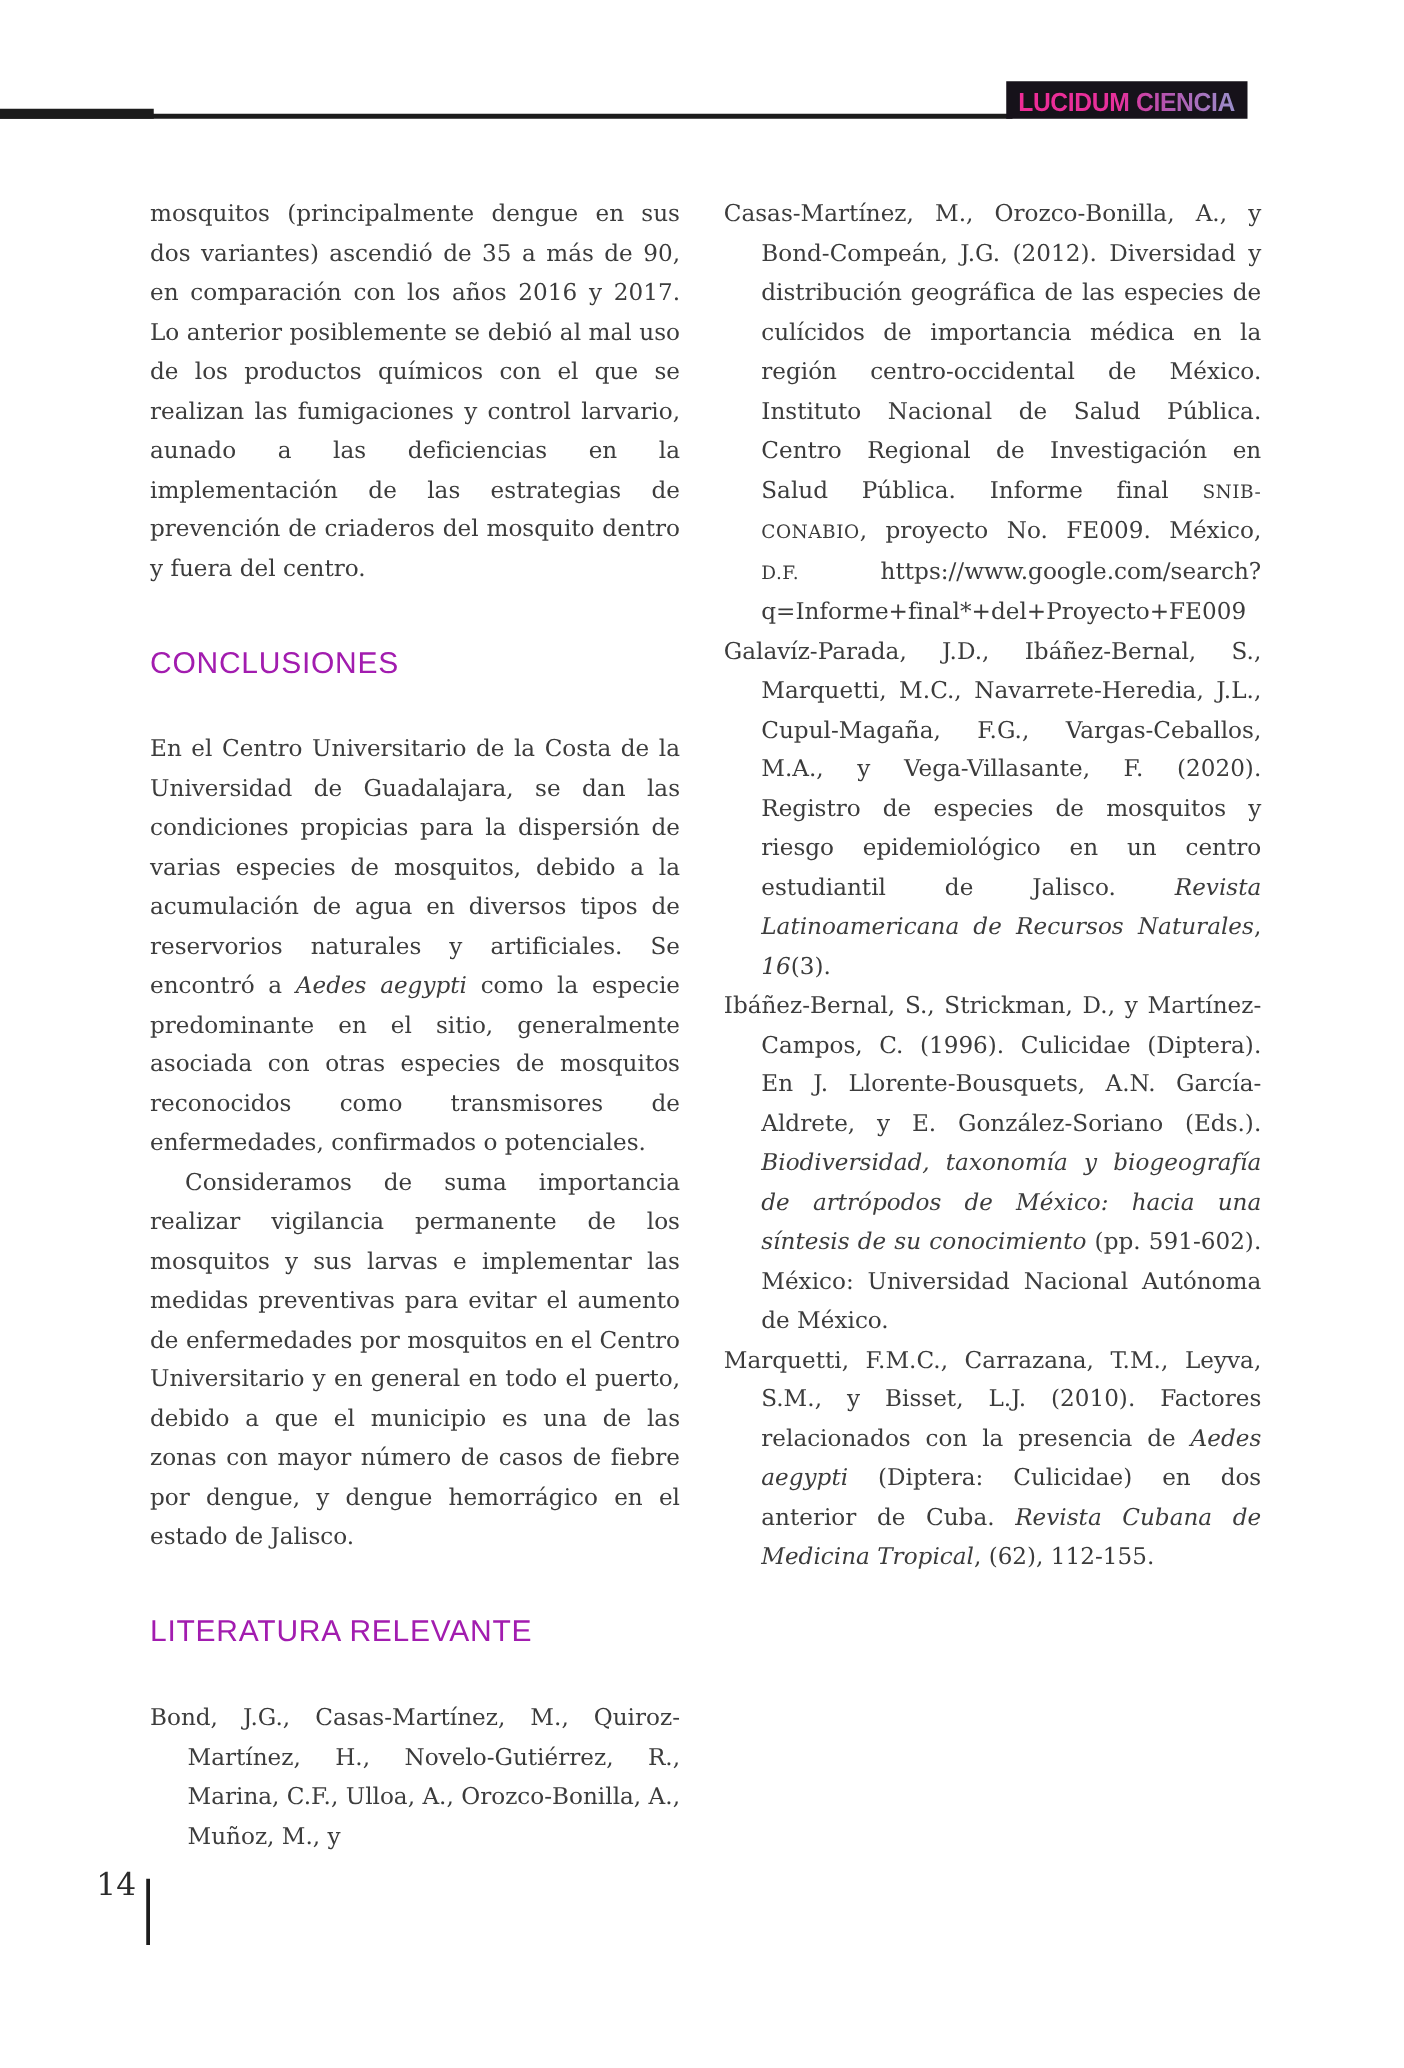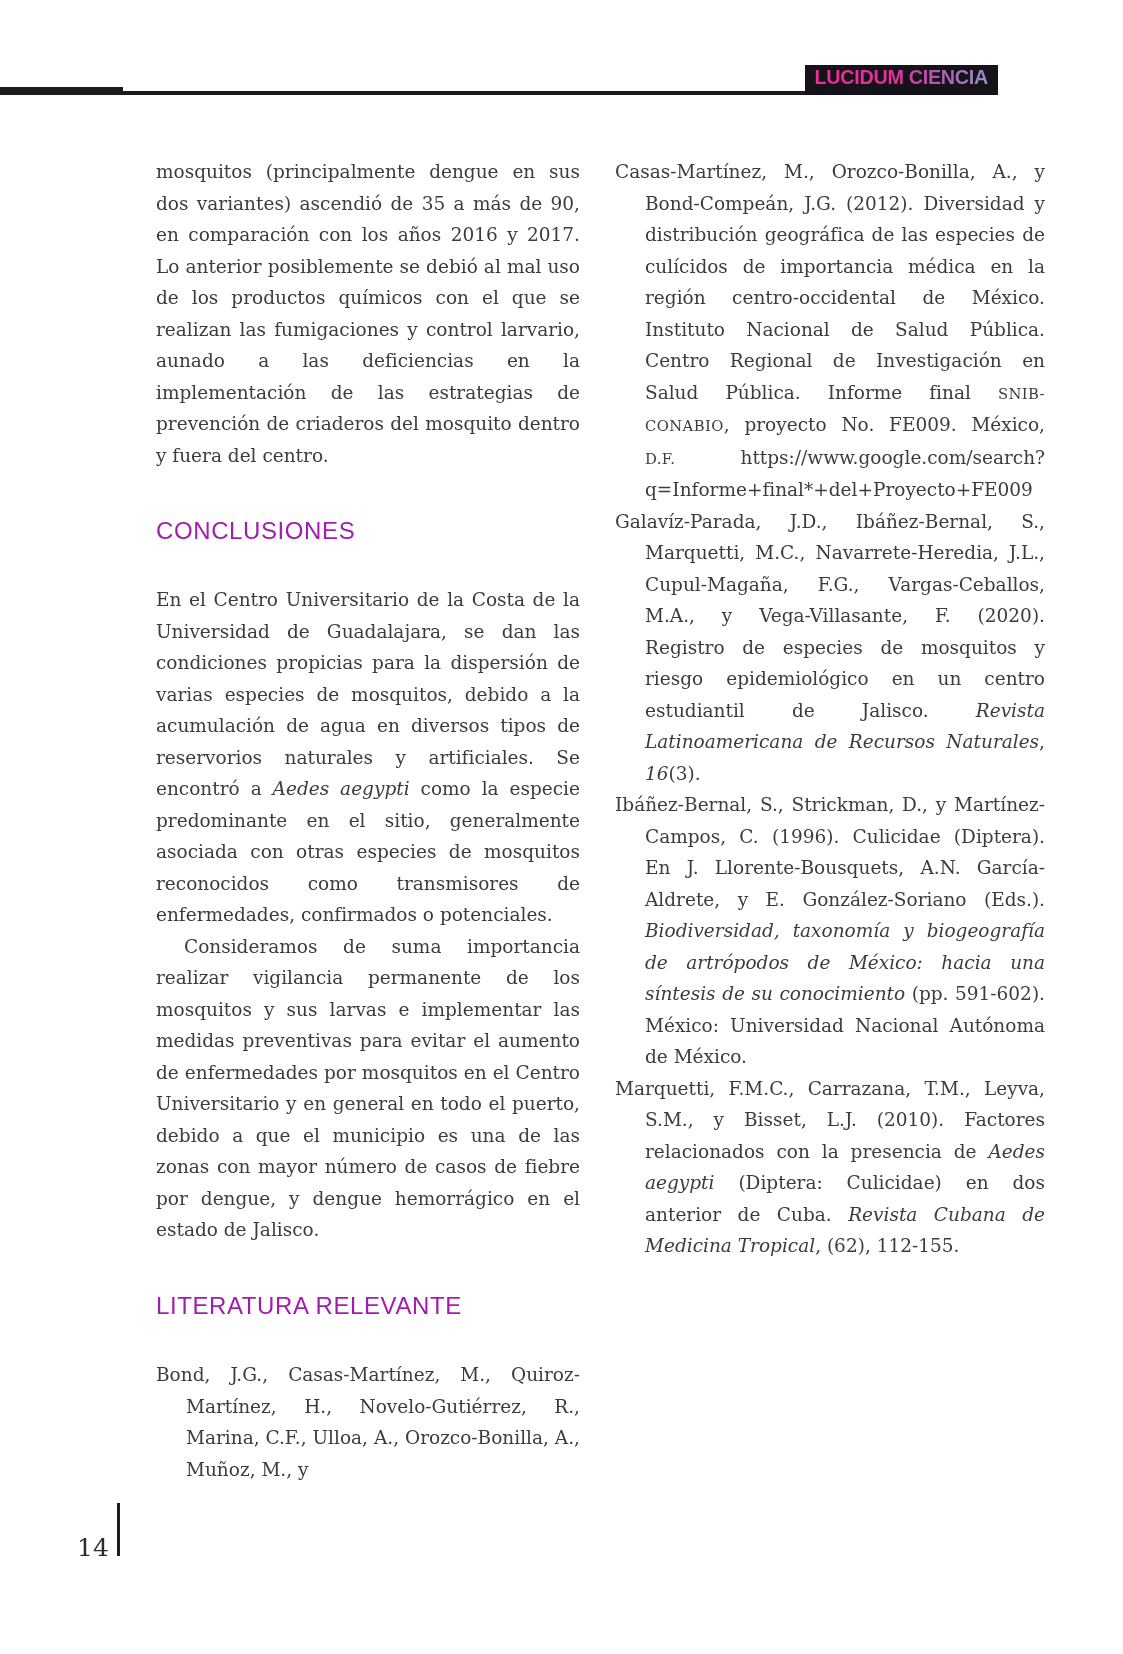--- a/index.html
+++ b/index.html
@@ -18,21 +18,21 @@
     width: 810px; height: 4px; background: #1c1c1c;
   }
   .rule-thick {
     position: absolute; left: 0; top: 87px;
     width: 123px; height: 8px; background: #1c1c1c;
   }
   .logo-box {
     position: absolute; left: 805px; top: 65px;
     width: 193px; height: 30px;
     background: #16121a;
-    display: flex; align-items: flex-start; justify-content: center;
+    display: flex; align-items: flex-end; justify-content: center;
   }
   .logo-text {
     font-family: "Liberation Sans", sans-serif;
     font-weight: bold;
     font-size: 21px;
     letter-spacing: -0.3px;
     white-space: nowrap;
     transform: scaleX(0.94);
     color: #e0309b;
   }
@@ -46,21 +46,20 @@
   }
 
   
   .col {
     position: absolute; top: 156px;
     font-size: 18.5px;
     line-height: 31.5px;
     color: #3c3c3c;
     text-align: justify;
     hyphens: auto;
-    margin-left: 36px;
   }
   .col1 { left: 120px; width: 424px; }
   .col2 { left: 579px; width: 430px; }
 
   .body-p { margin: 0; }
   .indent { text-indent: 28px; }
 
   .sec-head {
     font-family: "Liberation Sans", sans-serif;
     font-weight: 400;
@@ -74,21 +73,21 @@
 
   .ref { margin: 0; overflow-wrap: anywhere; }
   .hang { padding-left: 30px; text-indent: -30px; }
   .cont { padding-left: 30px; }
 
   .it { font-style: italic; }
   .sc { font-size: 0.8em; letter-spacing: 0.4px; }
 
   
   .page-num {
-    position: absolute; left: 77px; top: 1533px;
+    position: absolute; left: 77px; top: 1493px;
     font-size: 25px; color: #2b2b2b;
     font-family: "DejaVu Serif", serif;
   }
   .footer-bar {
     position: absolute; left: 117px; top: 1503px;
     width: 3px; height: 53px; background: #1c1c1c;
   }
   .footer-right {
     position: absolute; right: 113px; top: 1507px;
     text-align: right;

